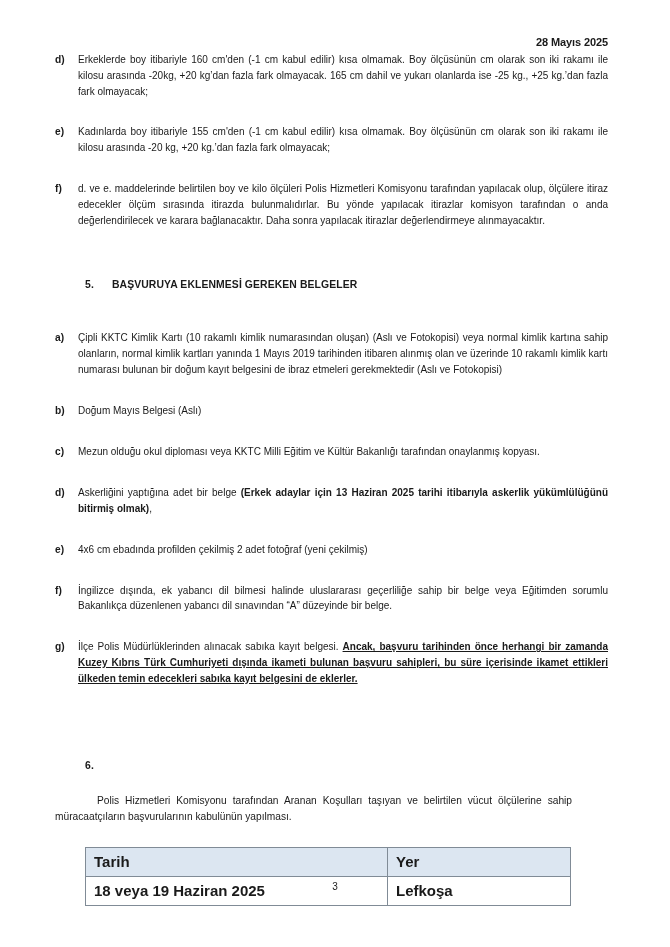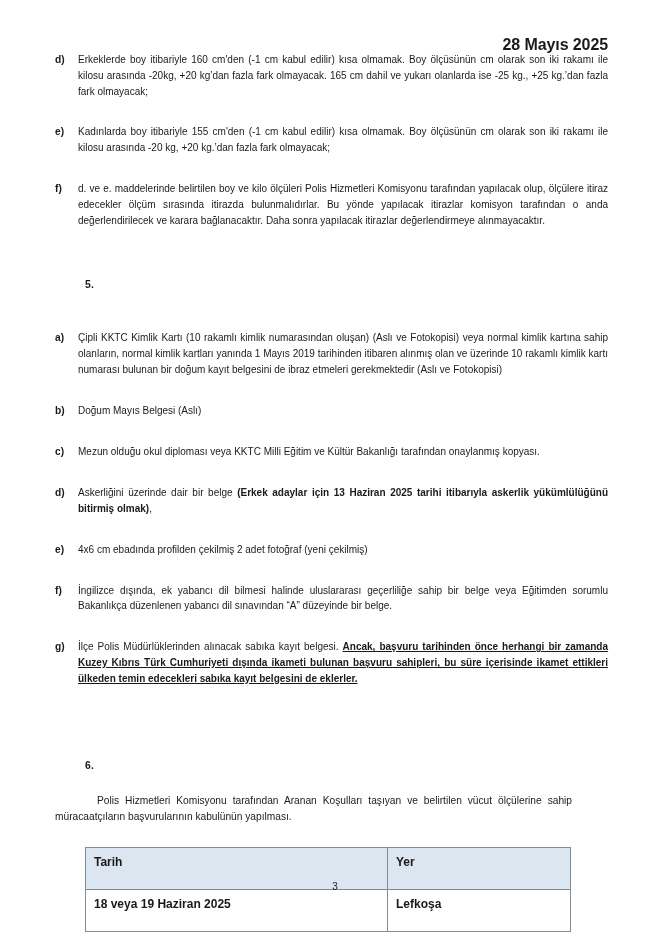--- a/index.html
+++ b/index.html
@@ -20,21 +20,21 @@
     height: 947px;
     box-sizing: border-box;
     padding: 0;
   }
   .doc-header {
     position: absolute;
     top: 36px;
     left: 55px;
     right: 62px;
     text-align: right;
-    font-size: 16px;
+    font-size: 11px;
     font-weight: bold;
     letter-spacing: -0.1px;
   }
   .content {
     position: absolute;
     top: 52px;
     left: 0;
     right: 0;
   }
   .item {
@@ -86,22 +86,22 @@
 
   table.measure-table {
     margin: 0 0 0 85px;
     width: 485px;
     border-collapse: collapse;
     table-layout: fixed;
   }
   table.measure-table th,
   table.measure-table td {
     border: 1px solid #808b96;
-    padding: 5px 8px 18px 8px;
-    font-size: 12px;
+    padding: 5px 8px 5px 8px;
+    font-size: 15px;
     text-align: left;
     height: 18px;
     vertical-align: middle;
   }
   table.measure-table th {
     background: #dce6f1;
     font-weight: bold;
   }
   table.measure-table td {
     background: #ffffff;
@@ -144,20 +144,21 @@
 
     <div class="item">
       <div class="marker">f)</div>
       <div class="body">d. ve e. maddelerinde belirtilen boy ve kilo ölçüleri Polis Hizmetleri Komisyonu tarafından yapılacak olup, ölçülere itiraz edecekler ölçüm sırasında itirazda bulunmalıdırlar. Bu yönde yapılacak itirazlar komisyon tarafından o anda değerlendirilecek ve karara bağlanacaktır. Daha sonra yapılacak itirazlar değerlendirmeye alınmayacaktır.</div>
     </div>
 
     <div class="spacer-xl"></div>
 
     <div class="section-heading">
       <div class="num">5.</div>
+      <div>BAŞVURUYA EKLENMESİ GEREKEN BELGELER</div>
     </div>
 
     <div class="spacer-xl"></div>
 
     <div class="item">
       <div class="marker">a)</div>
       <div class="body">Çipli KKTC Kimlik Kartı (10 rakamlı kimlik numarasından oluşan) (Aslı ve Fotokopisi) veya normal kimlik kartına sahip olanların, normal kimlik kartları yanında 1 Mayıs 2019 tarihinden itibaren alınmış olan ve üzerinde 10 rakamlı kimlik kartı numarası bulunan bir doğum kayıt belgesini de ibraz etmeleri gerekmektedir (Aslı ve Fotokopisi)</div>
     </div>
 
     <div class="spacer-sm"></div>
@@ -171,21 +172,21 @@
 
     <div class="item">
       <div class="marker">c)</div>
       <div class="body nojust">Mezun olduğu okul diploması veya KKTC Milli Eğitim ve Kültür Bakanlığı tarafından onaylanmış kopyası.</div>
     </div>
 
     <div class="spacer-sm"></div>
 
     <div class="item">
       <div class="marker">d)</div>
-      <div class="body"><span>Askerliğini üzerinde dair bir belge </span><span class="b">(Erkek adaylar için 13 Haziran 2025 tarihi itibarıyla askerlik yükümlülüğünü bitirmiş olmak)</span><span>,</span></div>
+      <div class="body"><span>Askerliğini yaptığına adet bir belge </span><span class="b">(Erkek adaylar için 13 Haziran 2025 tarihi itibarıyla askerlik yükümlülüğünü bitirmiş olmak)</span><span>,</span></div>
     </div>
 
     <div class="spacer-sm"></div>
 
     <div class="item">
       <div class="marker">e)</div>
       <div class="body nojust">4x6 cm ebadında profilden çekilmiş 2 adet fotoğraf (yeni çekilmiş)</div>
     </div>
 
     <div class="spacer-sm"></div>

